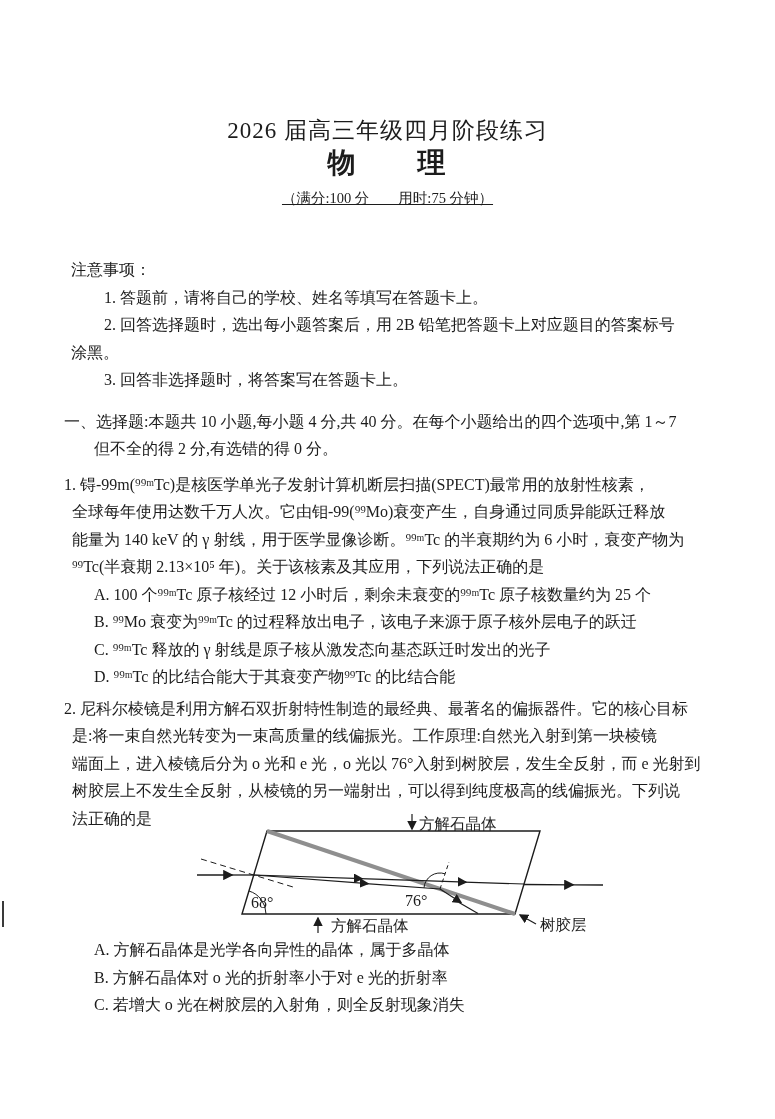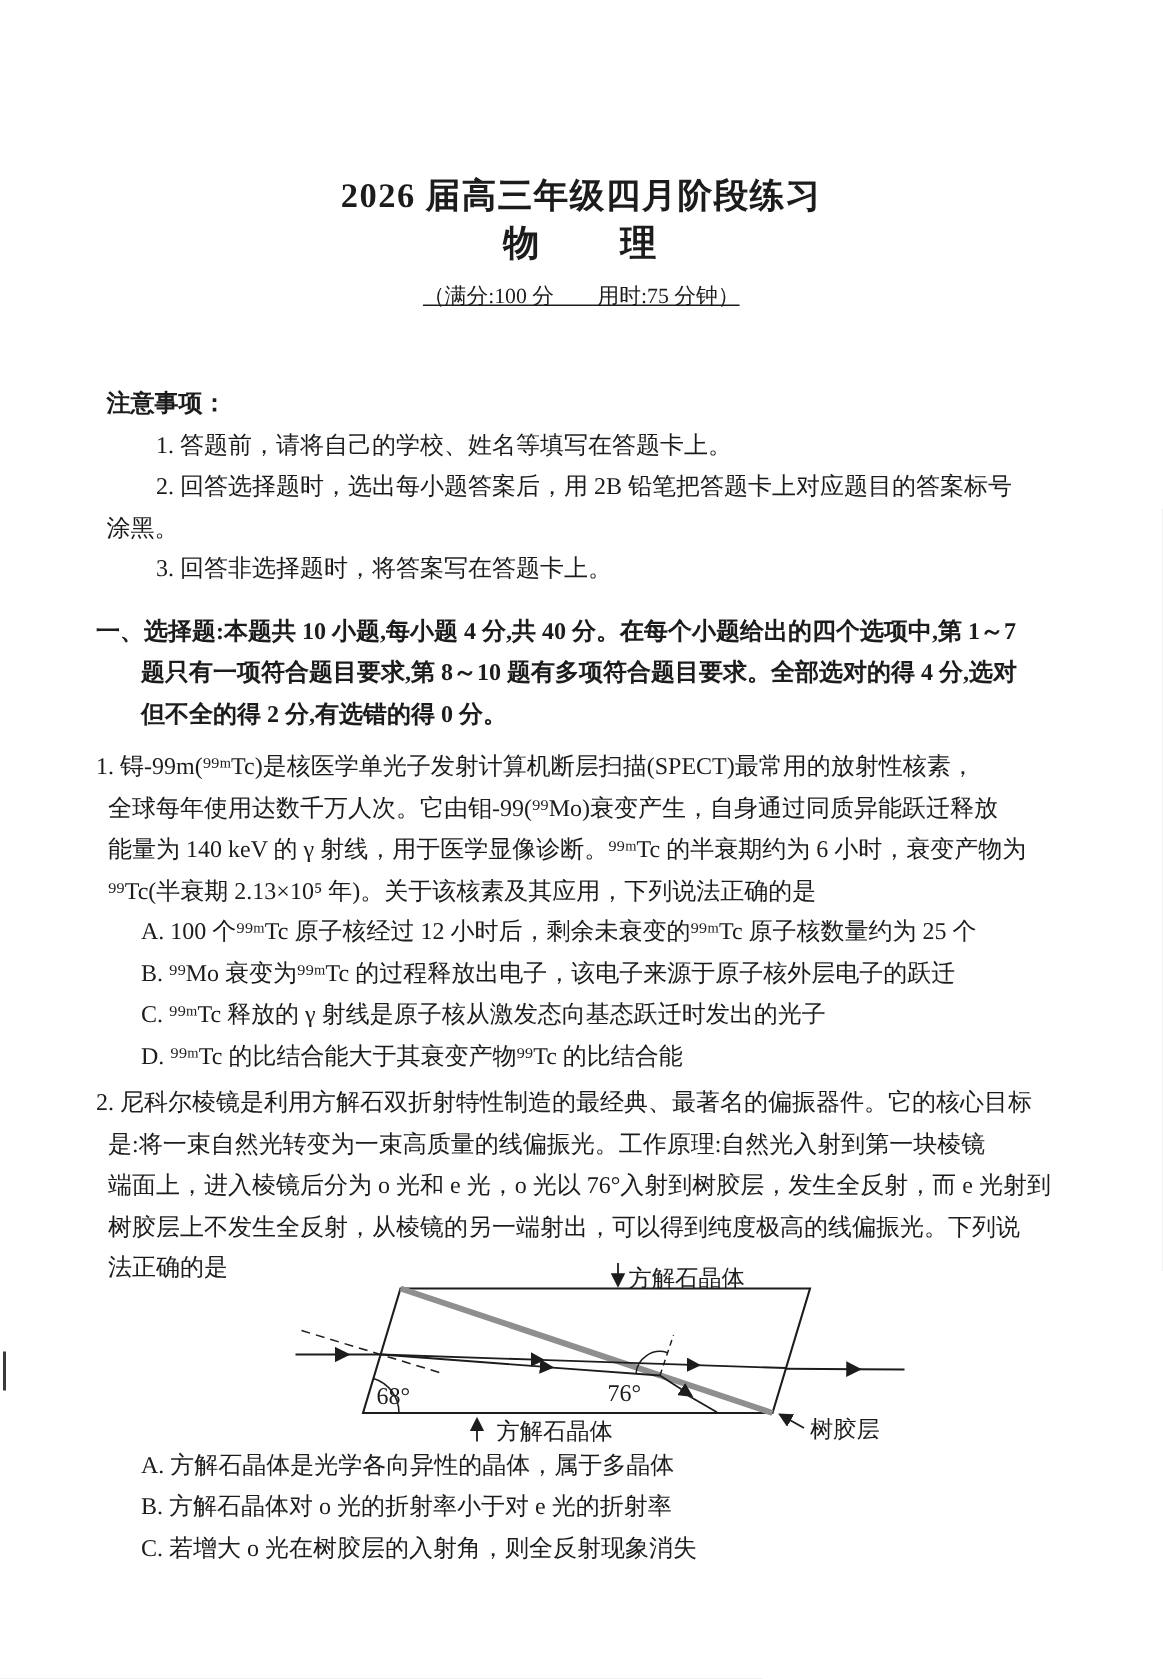--- a/index.html
+++ b/index.html
@@ -7,26 +7,26 @@
     position:relative;
     width:775px; height:1119px;
     margin:0 auto;
     background:#ffffff;
     font-family:"Liberation Serif","DejaVu Serif",serif;
     color:#1c1c1c;
     overflow:hidden;
     box-sizing:border-box;
   }
   .center { text-align:center; white-space:nowrap; }
-  .title     { padding-top:116px; font-size:23px; font-weight:bold; line-height:30px; letter-spacing:1px; }
-  .subject   { font-size:24px; font-weight:bold; line-height:34px; letter-spacing:2px; }
+  .title     { padding-top:116px; font-size:23px; font-weight:normal; line-height:30px; letter-spacing:1px; }
+  .subject   { font-size:28px; font-weight:bold; line-height:34px; letter-spacing:2px; }
   .meta      { font-size:14.5px; line-height:24px; margin-top:6px;text-decoration:underline; }
 
   .ln { font-size:16px; line-height:27.5px; white-space:nowrap; }
-  .bold { font-weight:bold; }
+  .bold { font-weight:normal; }
   .mFlush  { margin-left:71px; }
   .mNum    { margin-left:64px; }
   .mWrap   { margin-left:72px; }
   .mOpt    { margin-left:94px; }
   .mNotice { margin-left:104px; }
   .notice-block { margin-top:46px; }
   .section-block { margin-top:14px; }
   .q1-block { margin-top:8px; }
   .q2-block { margin-top:4px; }
 
@@ -56,21 +56,20 @@
   <div class="notice-block">
     <div class="ln mFlush bold">注意事项：</div>
     <div class="ln mNotice">1. 答题前，请将自己的学校、姓名等填写在答题卡上。</div>
     <div class="ln mNotice">2. 回答选择题时，选出每小题答案后，用 2B 铅笔把答题卡上对应题目的答案标号</div>
     <div class="ln mFlush">涂黑。</div>
     <div class="ln mNotice">3. 回答非选择题时，将答案写在答题卡上。</div>
   </div>
 
   <div class="section-block">
     <div class="ln mNum bold">一、选择题:本题共 10 小题,每小题 4 分,共 40 分。在每个小题给出的四个选项中,第 1～7</div>
-    <div class="ln mOpt bold">题只有一项符合题目要求,第 8～10 题有多项符合题目要求。全部选对的得 4 分,选对</div>
     <div class="ln mOpt bold">但不全的得 2 分,有选错的得 0 分。</div>
   </div>
 
   <div class="q1-block">
     <div class="ln mNum">1. 锝-99m(⁹⁹ᵐTc)是核医学单光子发射计算机断层扫描(SPECT)最常用的放射性核素，</div>
     <div class="ln mWrap">全球每年使用达数千万人次。它由钼-99(⁹⁹Mo)衰变产生，自身通过同质异能跃迁释放</div>
     <div class="ln mWrap">能量为 140 keV 的 γ 射线，用于医学显像诊断。⁹⁹ᵐTc 的半衰期约为 6 小时，衰变产物为</div>
     <div class="ln mWrap">⁹⁹Tc(半衰期 2.13×10⁵ 年)。关于该核素及其应用，下列说法正确的是</div>
     <div class="ln mOpt">A. 100 个⁹⁹ᵐTc 原子核经过 12 小时后，剩余未衰变的⁹⁹ᵐTc 原子核数量约为 25 个</div>
     <div class="ln mOpt">B. ⁹⁹Mo 衰变为⁹⁹ᵐTc 的过程释放出电子，该电子来源于原子核外层电子的跃迁</div>

